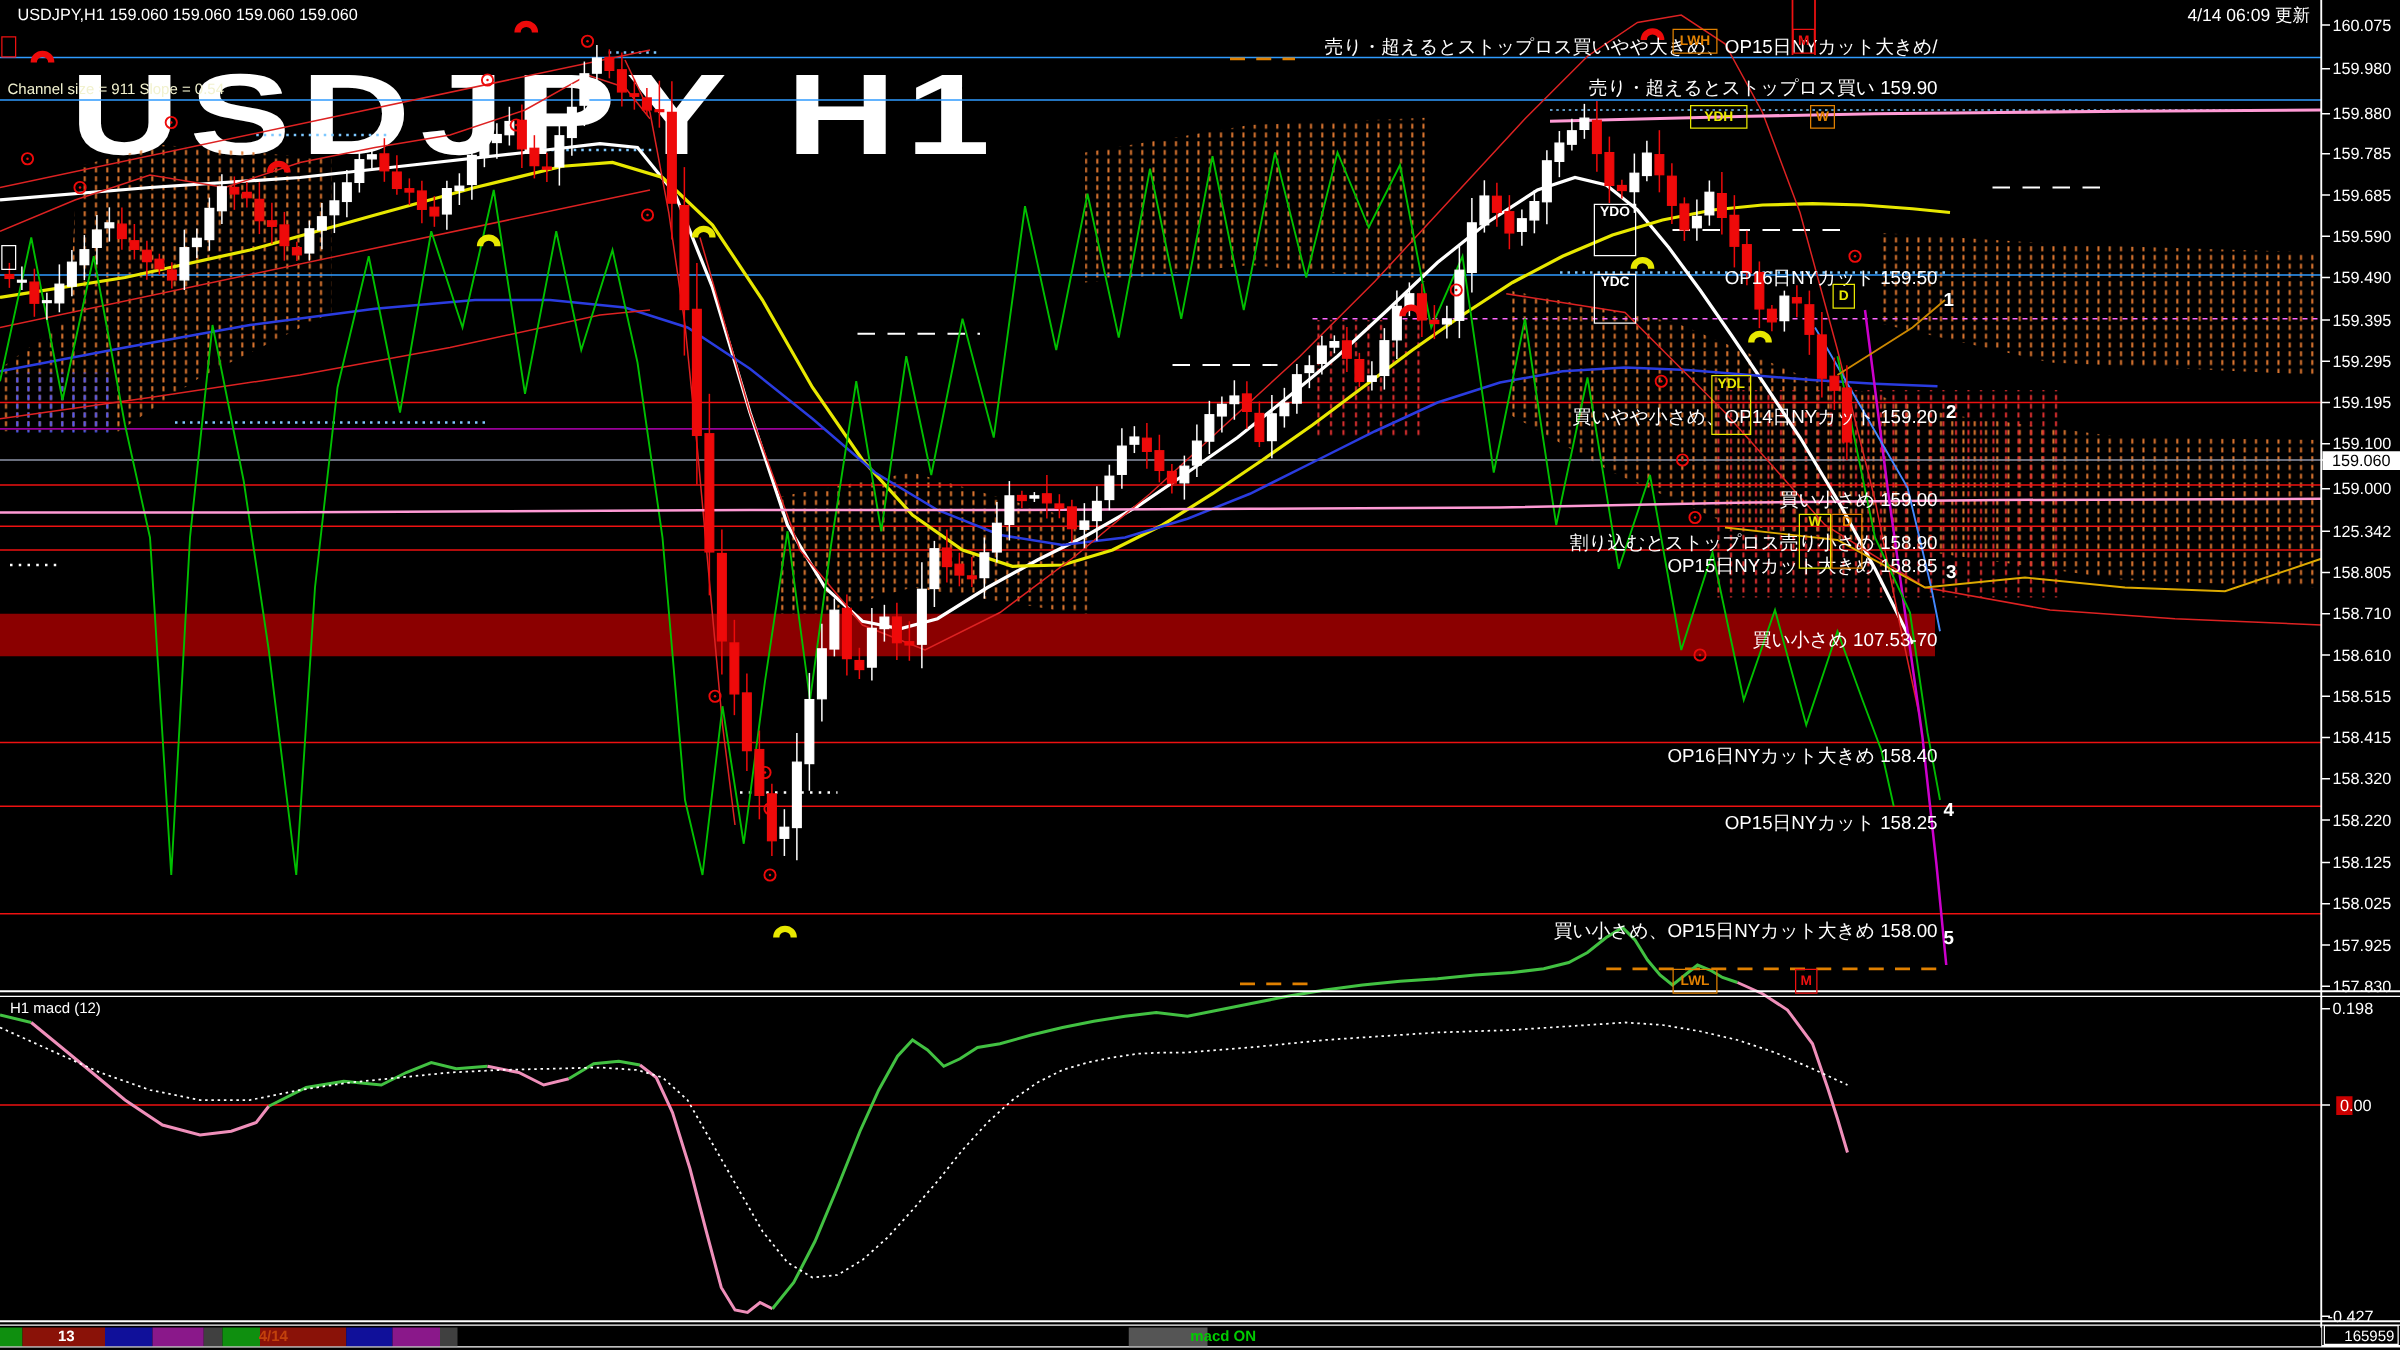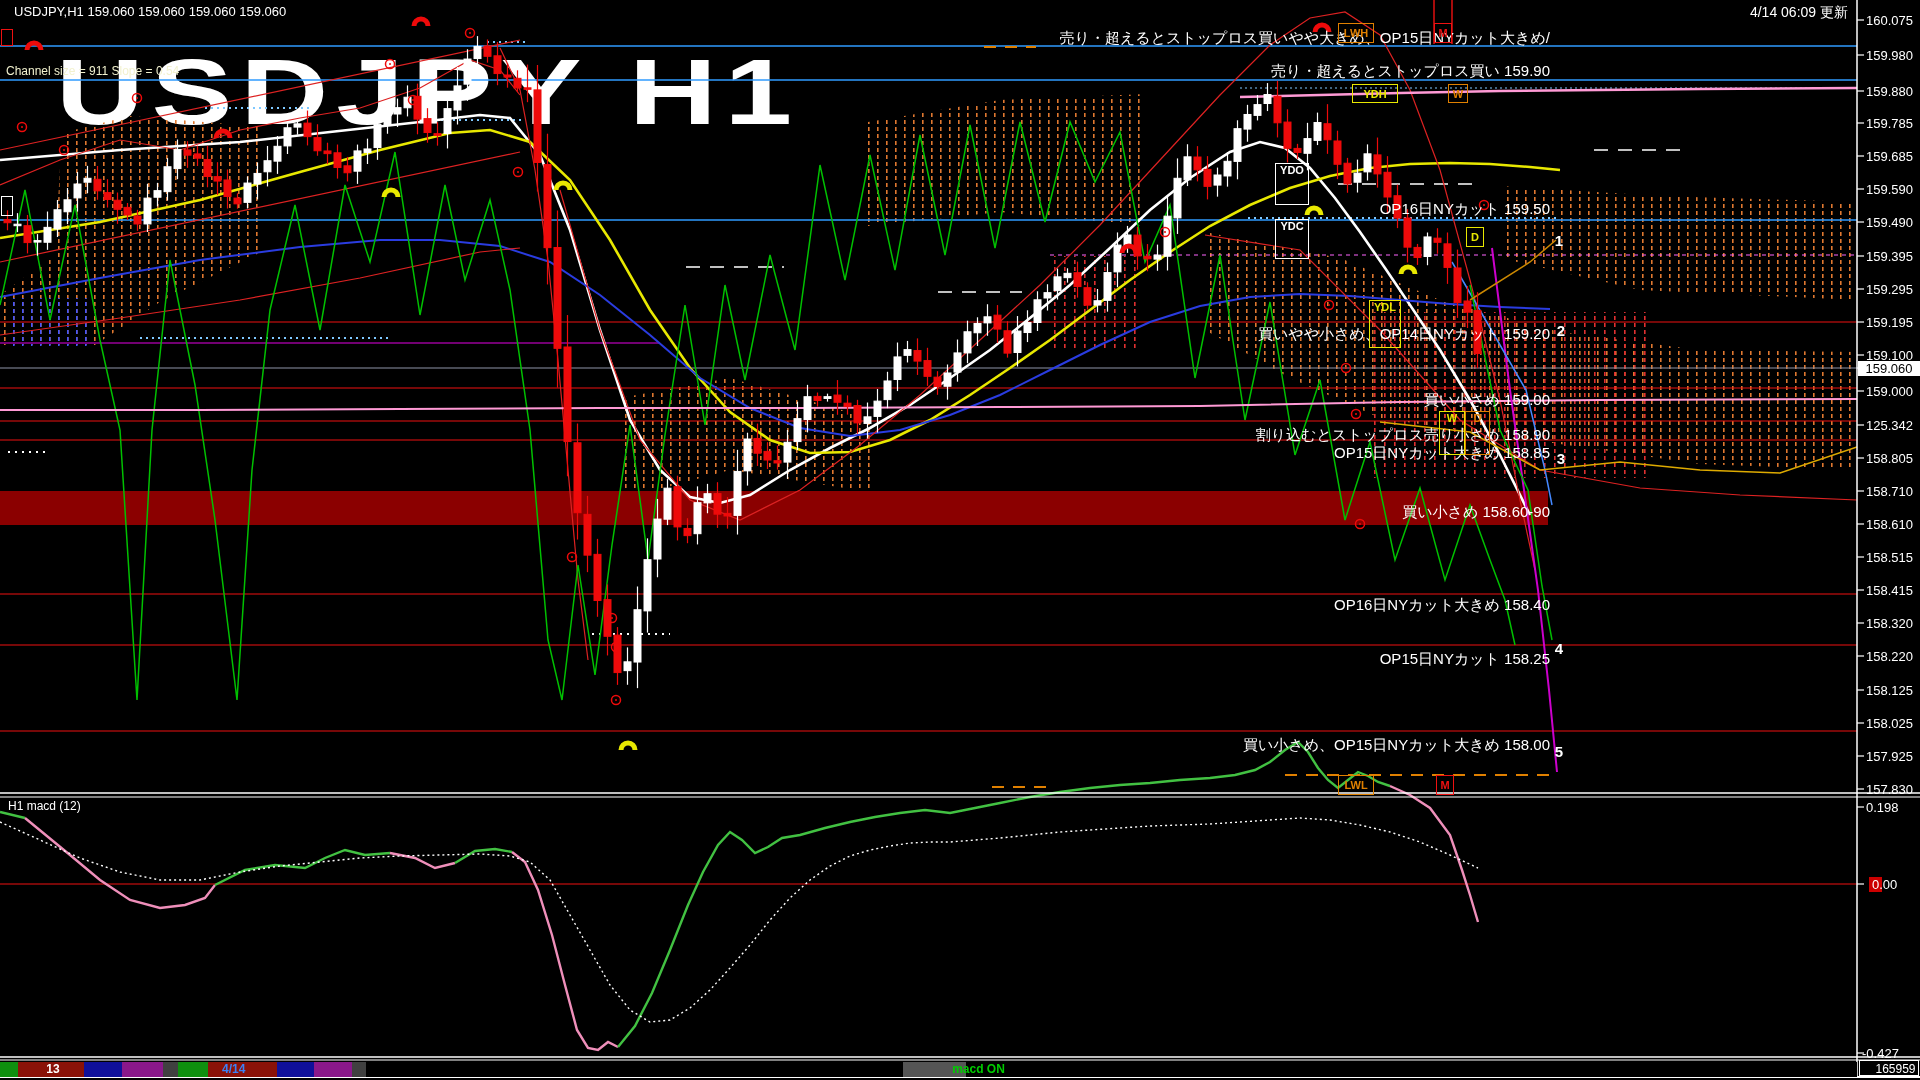--- a/index.html
+++ b/index.html
@@ -535,26 +535,26 @@
         <div class="axlbl" style="top:656px">158.220</div>
         <div class="axlbl" style="top:690px">158.125</div>
         <div class="axlbl" style="top:723px">158.025</div>
         <div class="axlbl" style="top:756px">157.925</div>
         <div class="axlbl" style="top:789px">157.830</div>
         <div class="axlbl" style="top:807px;left:1866px">0.198</div>
         <div class="axlbl" style="top:884px;left:1872px">0.00</div>
         <div class="axlbl" style="top:1053px;left:1862px">-0.427</div>
         <div class="ann" style="top:38px">売り・超えるとストップロス買いやや大きめ、OP15日NYカット大きめ/</div>
         <div class="ann" style="top:71px">売り・超えるとストップロス買い 159.90</div>
-        <div class="ann" style="top:209px">OP16日NYカット 159.50</div>
+        <div class="ann" style="top:223px">OP16日NYカット 159.50</div>
         <div class="ann" style="top:334px">買いやや小さめ、OP14日NYカット 159.20</div>
         <div class="ann" style="top:400px">買い小さめ 159.00</div>
         <div class="ann" style="top:435px">割り込むとストップロス売り小さめ 158.90</div>
         <div class="ann" style="top:453px">OP15日NYカット大きめ 158.85</div>
-        <div class="ann" style="top:512px">買い小さめ 158.60-90</div>
+        <div class="ann" style="top:512px">買い小さめ 107.53-70</div>
         <div class="ann" style="top:605px">OP16日NYカット大きめ 158.40</div>
         <div class="ann" style="top:659px">OP15日NYカット 158.25</div>
         <div class="ann" style="top:745px">買い小さめ、OP15日NYカット大きめ 158.00</div>
         <div class="nmark" style="left:1559px;top:240px">1</div>
         <div class="nmark" style="left:1561px;top:330px">2</div>
         <div class="nmark" style="left:1561px;top:458px">3</div>
         <div class="nmark" style="left:1559px;top:648px">4</div>
         <div class="nmark" style="left:1559px;top:751px">5</div>
         <div class="lblbox" style="left:1338px;top:23px;width:36px;height:20px;border-color:#e08000;color:#e08000">LWH</div>
         <div class="lblbox" style="left:1434px;top:23px;width:18px;height:20px;border-color:#ee1111;color:#ee1111">M</div>
@@ -564,17 +564,17 @@
         <div class="lblbox" style="left:1275px;top:219px;width:34px;height:40px;border-color:#ffffff;color:#ffffff;align-items:flex-start">YDC</div>
         <div class="lblbox" style="left:1466px;top:227px;width:18px;height:20px;border-color:#e8e800;color:#e8e800">D</div>
         <div class="lblbox" style="left:1369px;top:300px;width:32px;height:48px;border-color:#e8e800;color:#e8e800;align-items:flex-start">YDL</div>
         <div class="lblbox" style="left:1439px;top:411px;width:26px;height:44px;border-color:#e8e800;color:#e8e800;align-items:flex-start">W</div>
         <div class="lblbox" style="left:1465px;top:411px;width:25px;height:44px;border-color:#e08000;color:#e08000;align-items:flex-start">D</div>
         <div class="lblbox" style="left:1338px;top:775px;width:36px;height:20px;border-color:#e08000;color:#e08000">LWL</div>
         <div class="lblbox" style="left:1436px;top:775px;width:18px;height:20px;border-color:#ee1111;color:#ee1111">M</div>
         <div class="edgebox" style="left:1px;top:29px;width:12px;height:17px;border-color:#ee1111"></div>
         <div class="edgebox" style="left:1px;top:196px;width:12px;height:20px;border-color:#ffffff"></div>
         <div class="barseg" style="left:0px;width:18px;color:#ffffff">13</div>
-        <div class="barseg" style="left:178px;width:14px;color:#3b82f6">4/14</div>
+        <div class="barseg" style="left:163px;width:14px;color:#c2410c">4/14</div>
         <div class="barseg" style="left:903px;width:63px;color:#00cc00">macd ON</div>
       </div>
   </div>
 </div>
 
 </body></html>

